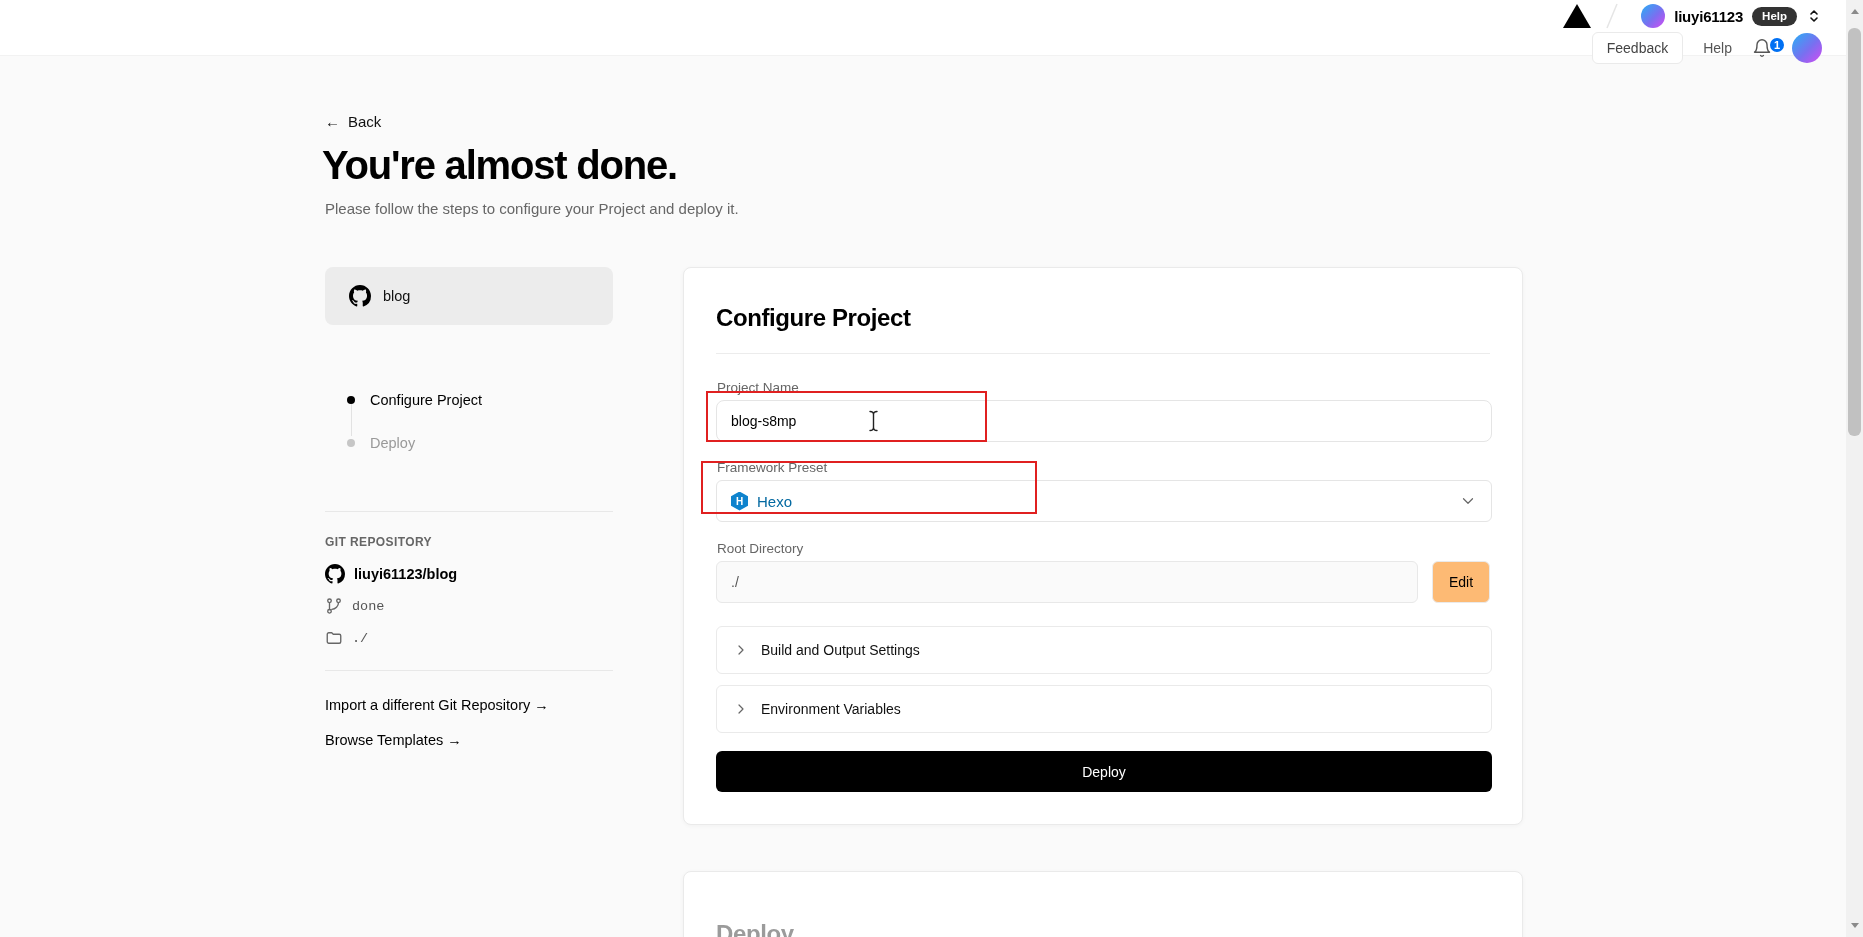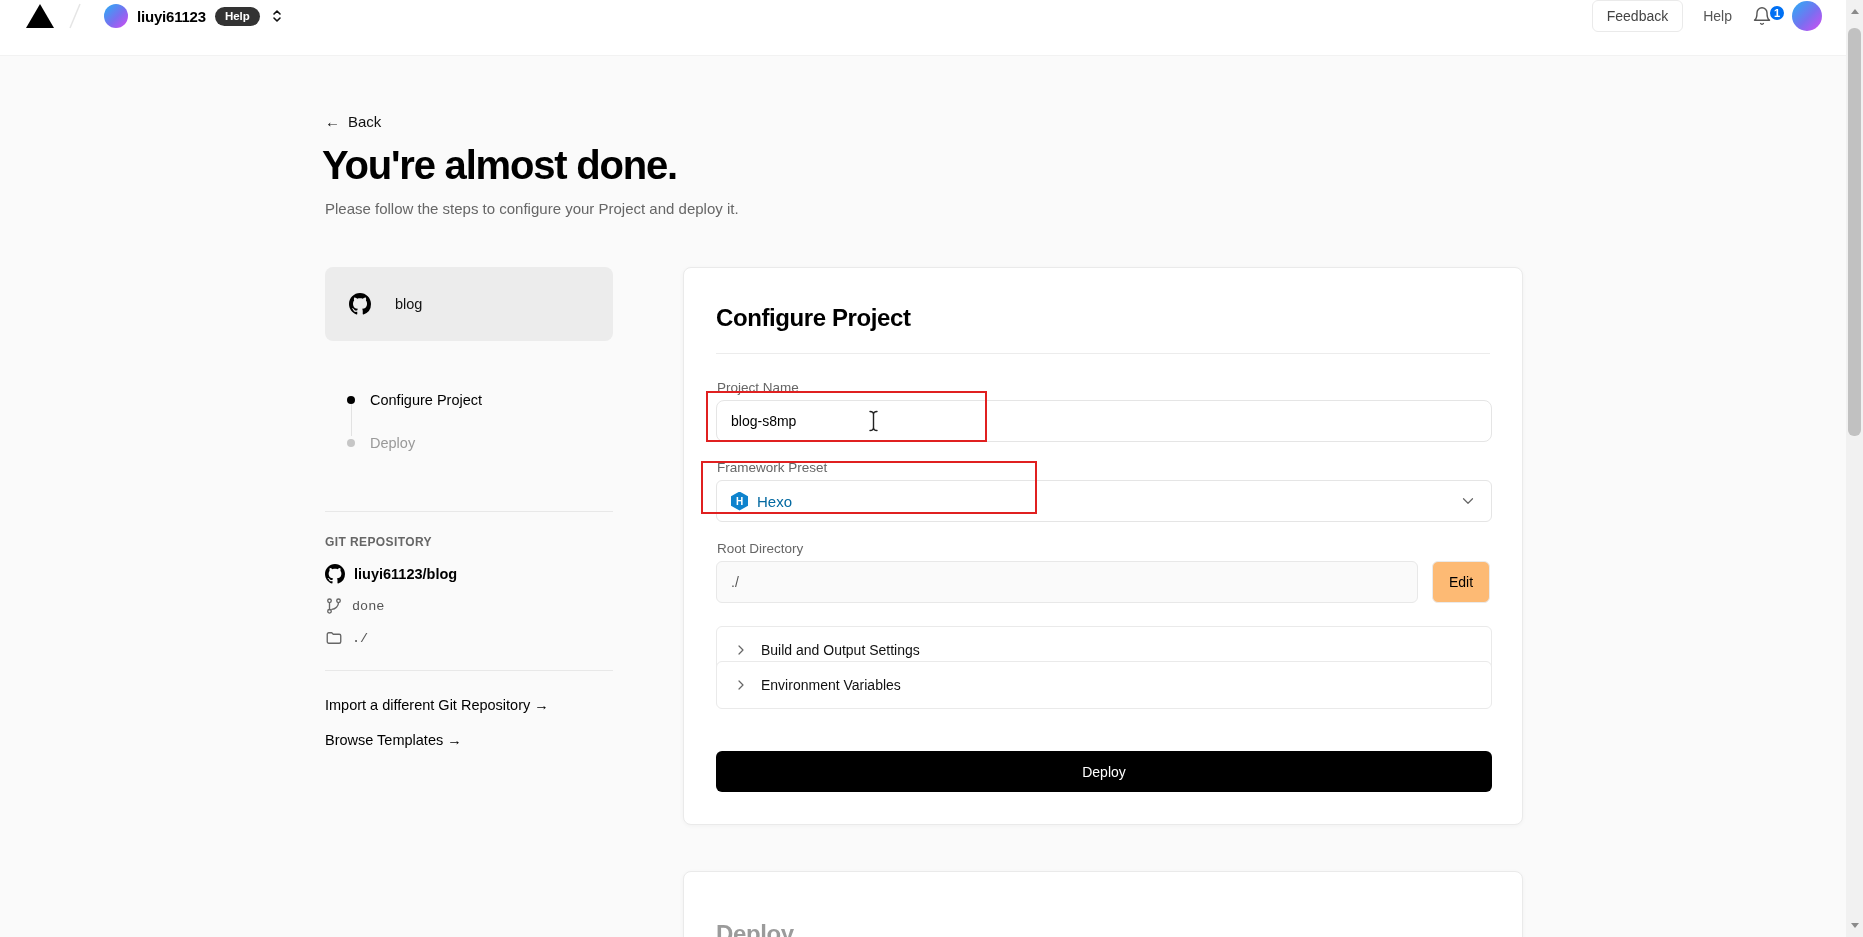--- a/index.html
+++ b/index.html
@@ -8,22 +8,23 @@
     font-family:"Liberation Sans", sans-serif;
     background:#fafafa; color:#000;
     -webkit-font-smoothing:antialiased;
   }
   .screen { position:relative; width:1863px; height:937px; overflow:hidden; }
 
   
   .topbar {
     position:absolute; top:0; left:0; right:17px; height:56px;
     background:#fff; border-bottom:1px solid #f2f2f2;
-    display:flex; align-items:flex-start; justify-content:space-between;
+    display:flex; align-items:flex-end; justify-content:space-between;
     padding:0 24px 0 26px;
+    flex-direction:column;
   }
   .topbar-left { display:flex; align-items:center; gap:10px; }
   .vercel-triangle { width:0; height:0; border-left:14px solid transparent; border-right:14px solid transparent; border-bottom:24px solid #000; }
   .slash-sep { color:#eaeaea; }
   .scope { display:flex; align-items:center; gap:9px; cursor:pointer; margin-left:8px; }
   .avatar { border-radius:50%; background:linear-gradient(135deg,#27b0f5 0%,#7a6ff0 55%,#d44bf2 100%); display:inline-block; }
   .avatar.sm { width:24px; height:24px; }
   .avatar.md { width:30px; height:30px; }
   .scope-name { font-size:15px; font-weight:700; letter-spacing:-0.2px; }
   .plan-badge {
@@ -48,23 +49,23 @@
   }
 
   
   .back-link { position:absolute; left:325px; top:113px; font-size:15px; color:#111; text-decoration:none; display:flex; gap:8px; align-items:center; }
   .page-title { position:absolute; left:322px; top:143px; font-size:40px; font-weight:700; letter-spacing:-1.2px; color:#000; }
   .page-subtitle { position:absolute; left:325px; top:200px; font-size:15px; color:#666; }
 
   
   .sidebar { position:absolute; left:325px; top:267px; width:288px; height:520px; }
   .repo-card {
-    position:absolute; top:0; left:0; width:288px; height:74px;
+    position:absolute; top:0; left:0; width:288px; height:58px;
     background:#ececec; border-radius:8px;
-    display:flex; align-items:center; gap:24px; padding:0 24px;
+    display:flex; align-items:center; gap:12px; padding:0 24px;
   }
   .repo-card-label { font-size:14.5px; font-weight:500; color:#111; }
   .steps { position:absolute; left:22px; top:123px; list-style:none; }
   .steps::before { content:""; position:absolute; left:3.5px; top:14px; height:32px; width:1px; background:#e2e2e2; }
   .step { display:flex; align-items:center; gap:15px; height:20px; position:relative; }
   .step + .step { margin-top:23px; }
   .step-dot { width:8px; height:8px; border-radius:50%; background:#000; }
   .step.pending .step-dot { background:#c6c6c6; }
   .step-label { font-size:14.5px; color:#000; }
   .step.pending .step-label { color:#999; }
@@ -276,21 +277,21 @@
 
     <div class="accordion" style="top:358px">
       <span class="acc-chevron">
         <svg width="16" height="16" viewBox="0 0 24 24" fill="none" stroke="#666" stroke-width="1.8" stroke-linecap="round" stroke-linejoin="round">
             <path d="M9 6l6 6-6 6"></path>
           </svg>
       </span>
       <span class="accordion-label">Build and Output Settings</span>
     </div>
 
-    <div class="accordion" style="top:393px">
+    <div class="accordion" style="top:417px">
       <span class="acc-chevron">
         <svg width="16" height="16" viewBox="0 0 24 24" fill="none" stroke="#666" stroke-width="1.8" stroke-linecap="round" stroke-linejoin="round">
             <path d="M9 6l6 6-6 6"></path>
           </svg>
       </span>
       <span class="accordion-label">Environment Variables</span>
     </div>
 
     <button class="deploy-btn">Deploy</button>
   </section>

